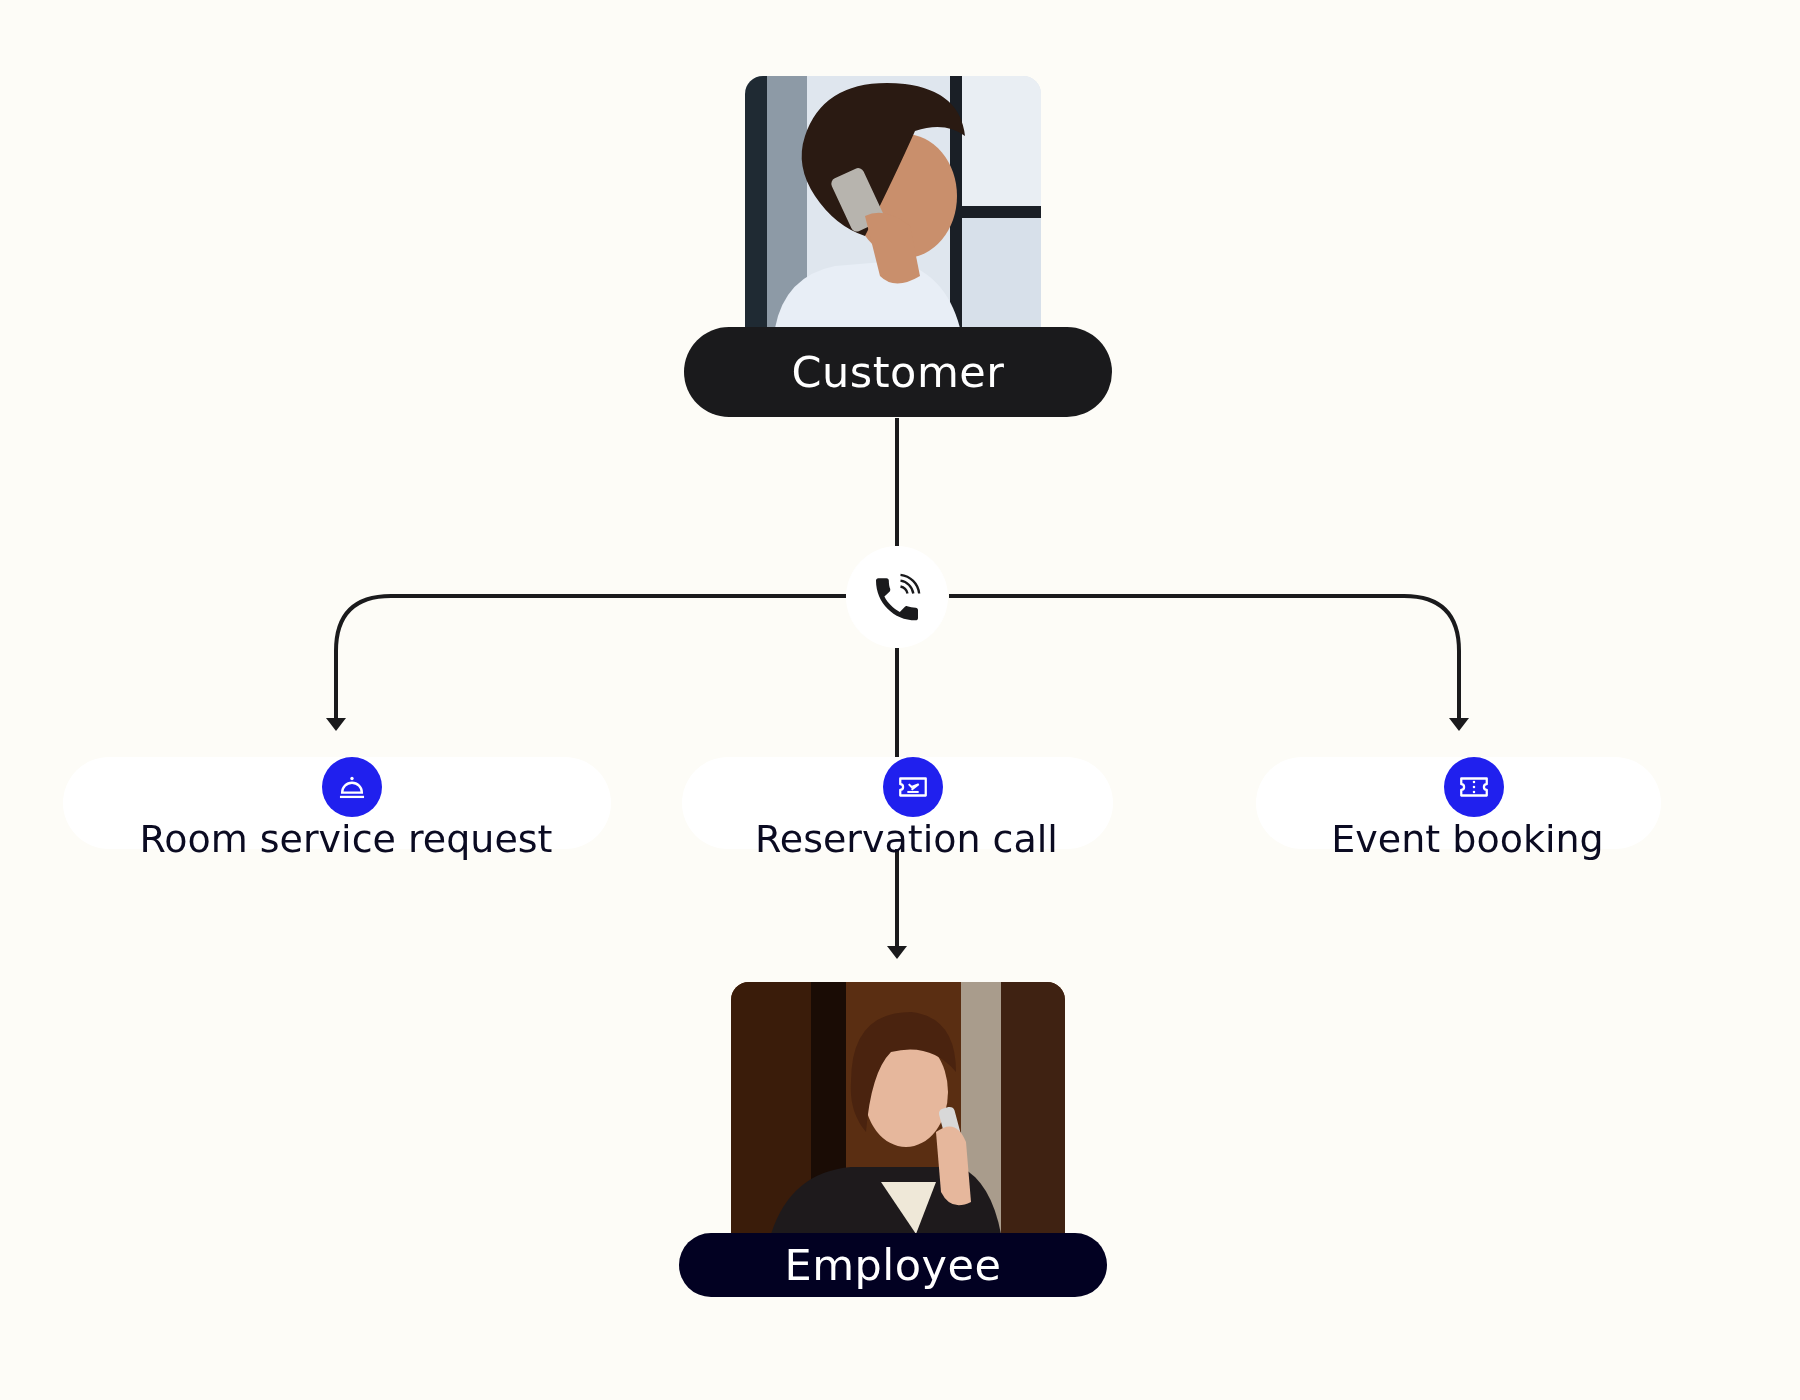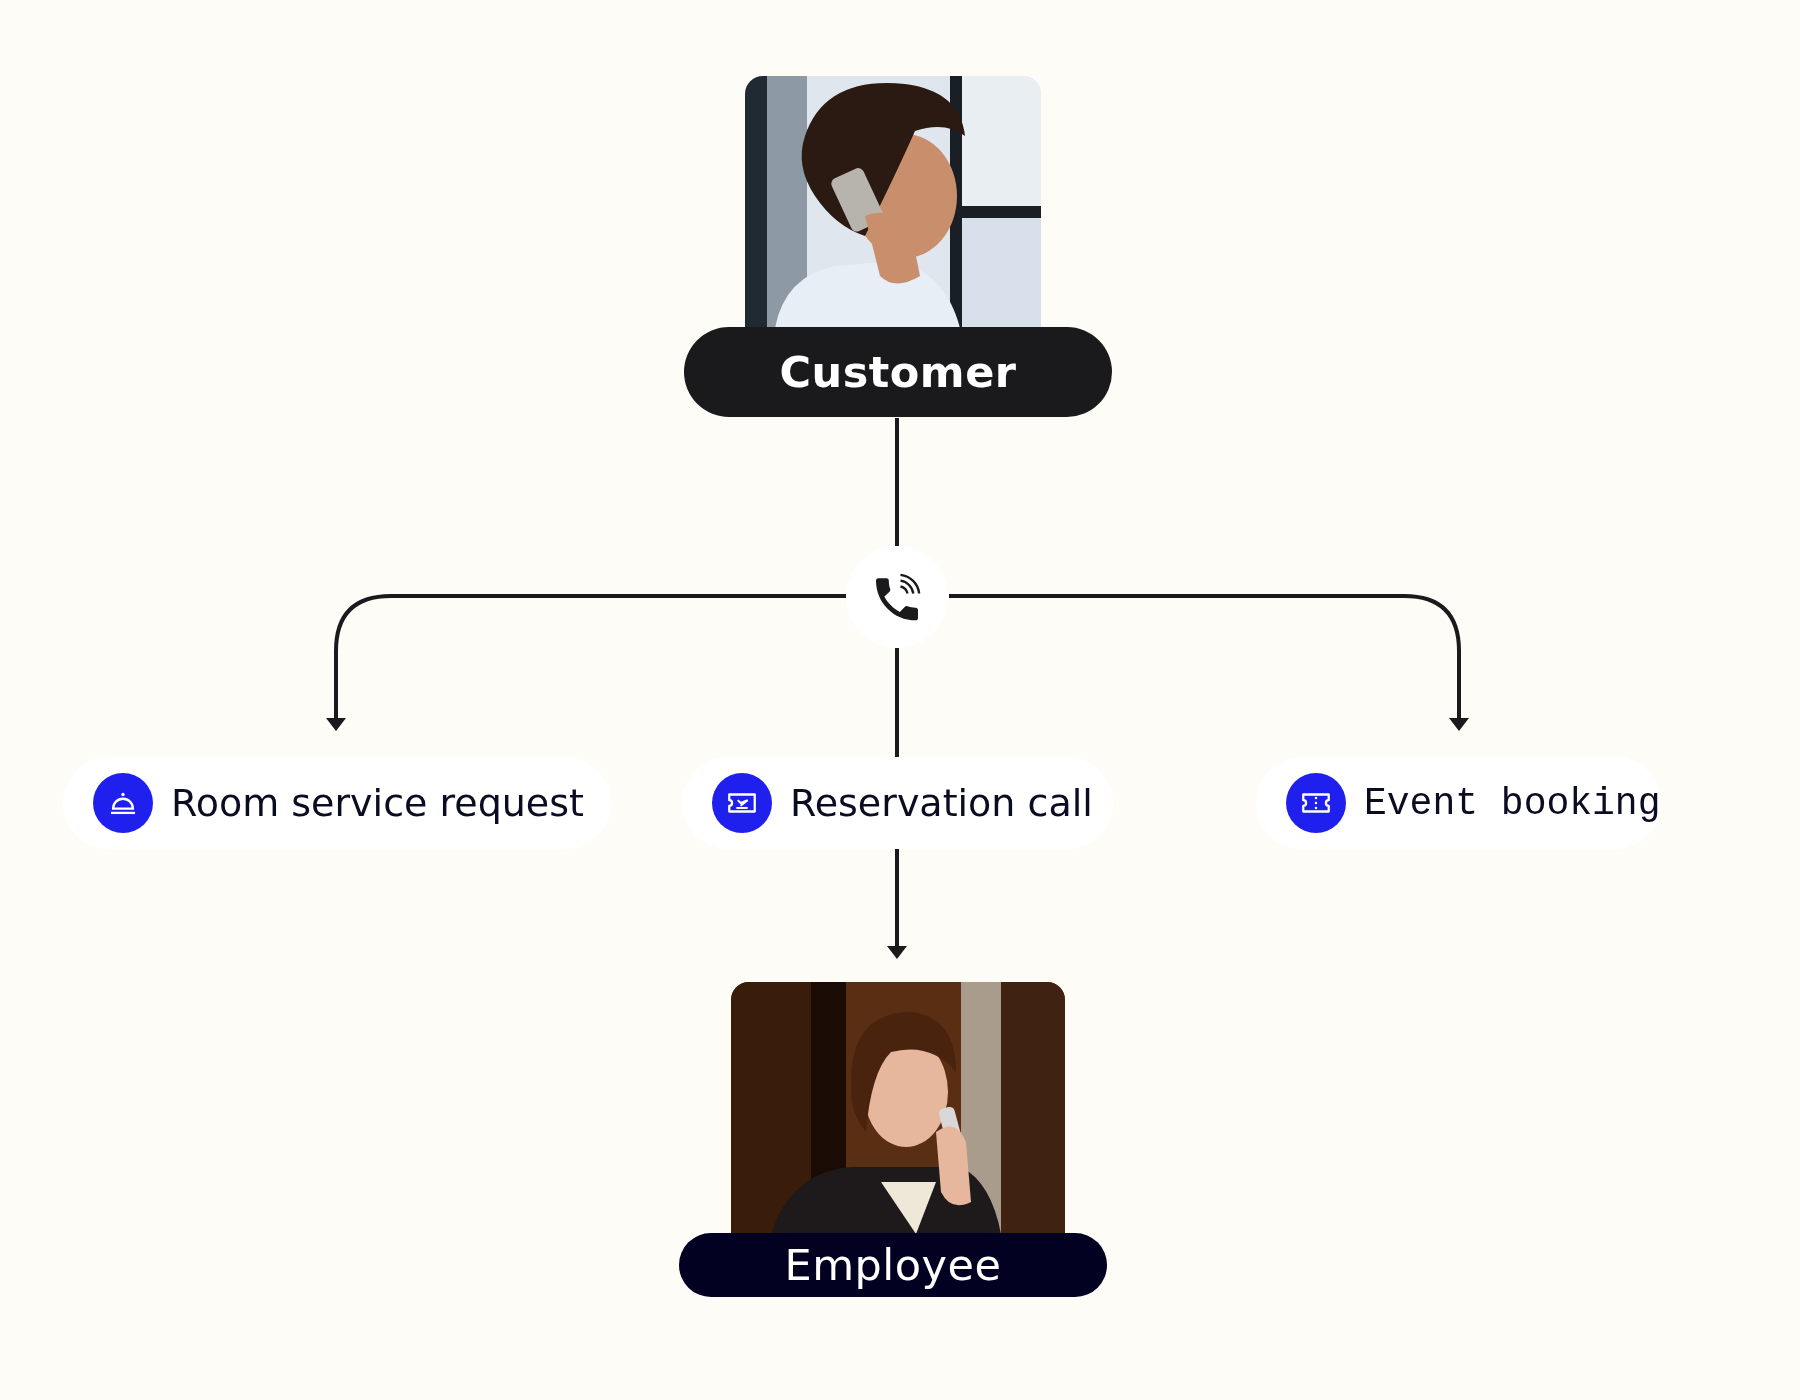--- a/index.html
+++ b/index.html
@@ -1,21 +1,21 @@
 <!DOCTYPE html>
 <html><head>
 <meta charset="utf-8">
 <style>
   html, body { margin:0; padding:0; }
   body { width:1800px; height:1400px; background:#fdfcf7; position:relative; overflow:hidden; font-family:"DejaVu Sans", sans-serif; }
   svg.connectors { position:absolute; left:0; top:0; }
   .photo { position:absolute; overflow:hidden; border-radius:18px 18px 0 0; }
   .photo svg { width:100%; height:100%; display:block; }
   .actor-pill { position:absolute; border-radius:46px; color:#fff; display:flex; align-items:center; justify-content:center; font-size:43px; letter-spacing:0.5px; }
-  .node-pill { position:absolute; background:#ffffff; border-radius:46px; display:flex; align-items:center; }
+  .node-pill { position:absolute; background:#ffffff; border-radius:46px; display:flex; align-items:center;flex-direction:column; }
   .node-icon { width:60px; height:60px; border-radius:50%; background:#2020ee; display:flex; align-items:center; justify-content:center; margin-left:30px; flex-shrink:0; }
   .node-label { margin-left:18px; font-size:38px; color:#0b0b22; white-space:nowrap; }
   .hub { position:absolute; width:102px; height:102px; border-radius:50%; background:#ffffff; display:flex; align-items:center; justify-content:center; }
 </style>
 </head>
 <body>
 
 <svg class="connectors" width="1800" height="1400">
   <defs>
     <marker id="arr" markerWidth="10" markerHeight="10" refX="5" refY="8" orient="auto" markerUnits="userSpaceOnUse" viewBox="0 0 10 10">
@@ -42,21 +42,21 @@
     <rect x="217" y="0" width="79" height="130" fill="#e9eef3"></rect>
     <rect x="217" y="142" width="79" height="110" fill="#d7e0ea"></rect>
     <path d="M30,252 Q40,200 90,190 L150,185 Q200,195 215,252 Z" fill="#e8eef6"></path>
     <ellipse cx="160" cy="120" rx="52" ry="62" fill="#c98f6c"></ellipse>
     <path d="M60,60 Q80,0 160,8 Q215,15 220,60 Q200,45 170,55 Q150,100 120,160 Q90,150 70,120 Q50,90 60,60 Z" fill="#2a1a12"></path>
     <rect x="95" y="95" width="35" height="58" rx="6" fill="#b7b4ae" transform="rotate(-25 112 124)"></rect>
     <path d="M120,140 Q140,130 165,150 L175,200 Q150,215 135,200 Z" fill="#c98f6c"></path>
   </svg>
 </div>
 
-<div class="actor-pill" style="left:684px; top:327px; width:428px; height:90px; background:#1a1a1c;font-weight:bold;">
+<div class="actor-pill" style="left:684px; top:327px; width:428px; height:90px; background:#1a1a1c;">
   <span>Customer</span>
 </div>
 
 <div class="hub" style="left:846px; top:546px;">
   <svg width="56" height="56" viewBox="0 0 24 24">
     <path d="M6.6 10.8c1.4 2.8 3.8 5.1 6.6 6.6l2.2-2.2c.3-.3.7-.4 1-.2 1.1.4 2.3.6 3.6.6.6 0 1 .4 1 1V20c0 .6-.4 1-1 1C10.6 21 3 13.4 3 4c0-.6.4-1 1-1h3.5c.6 0 1 .4 1 1 0 1.3.2 2.5.6 3.6.1.3 0 .7-.2 1L6.6 10.8z" fill="#1a1a1c" transform="translate(0,1)"></path>
     <path d="M13.5 7.5a4 4 0 0 1 3 3" stroke="#1a1a1c" stroke-width="1" fill="none"></path>
     <path d="M13.5 5a6.5 6.5 0 0 1 5.5 5.5" stroke="#1a1a1c" stroke-width="1" fill="none"></path>
     <path d="M13.5 2.5a9 9 0 0 1 8 8" stroke="#1a1a1c" stroke-width="1" fill="none"></path>
   </svg>
@@ -77,21 +77,21 @@
   <div class="node-icon">
     <svg width="34" height="34" viewBox="0 0 24 24">
       <path d="M3 6h18v12H3v-4a2 2 0 0 0 0-4z" fill="none" stroke="#fff" stroke-width="1.6" stroke-linejoin="round"></path>
       <path d="M9 10l2 2 5-2-5 4" fill="none" stroke="#fff" stroke-width="1.4"></path>
       <line x1="8" y1="15.5" x2="16" y2="15.5" stroke="#fff" stroke-width="1.4"></line>
     </svg>
   </div>
   <span class="node-label">Reservation call</span>
 </div>
 
-<div class="node-pill" style="left:1256px; top:757px; width:405px; height:92px;font-family:Liberation Mono, monospace;">
+<div class="node-pill" style="left:1256px; top:757px; width:405px; height:92px;">
   <div class="node-icon">
     <svg width="34" height="34" viewBox="0 0 24 24">
       <path d="M3 6h18v4a2 2 0 0 0 0 4v4H3v-4a2 2 0 0 0 0-4z" fill="none" stroke="#fff" stroke-width="1.6" stroke-linejoin="round"></path>
       <circle cx="12" cy="8.5" r="0.9" fill="#fff"></circle>
       <circle cx="12" cy="12" r="0.9" fill="#fff"></circle>
       <circle cx="12" cy="15.5" r="0.9" fill="#fff"></circle>
     </svg>
   </div>
   <span class="node-label">Event booking</span>
 </div>

